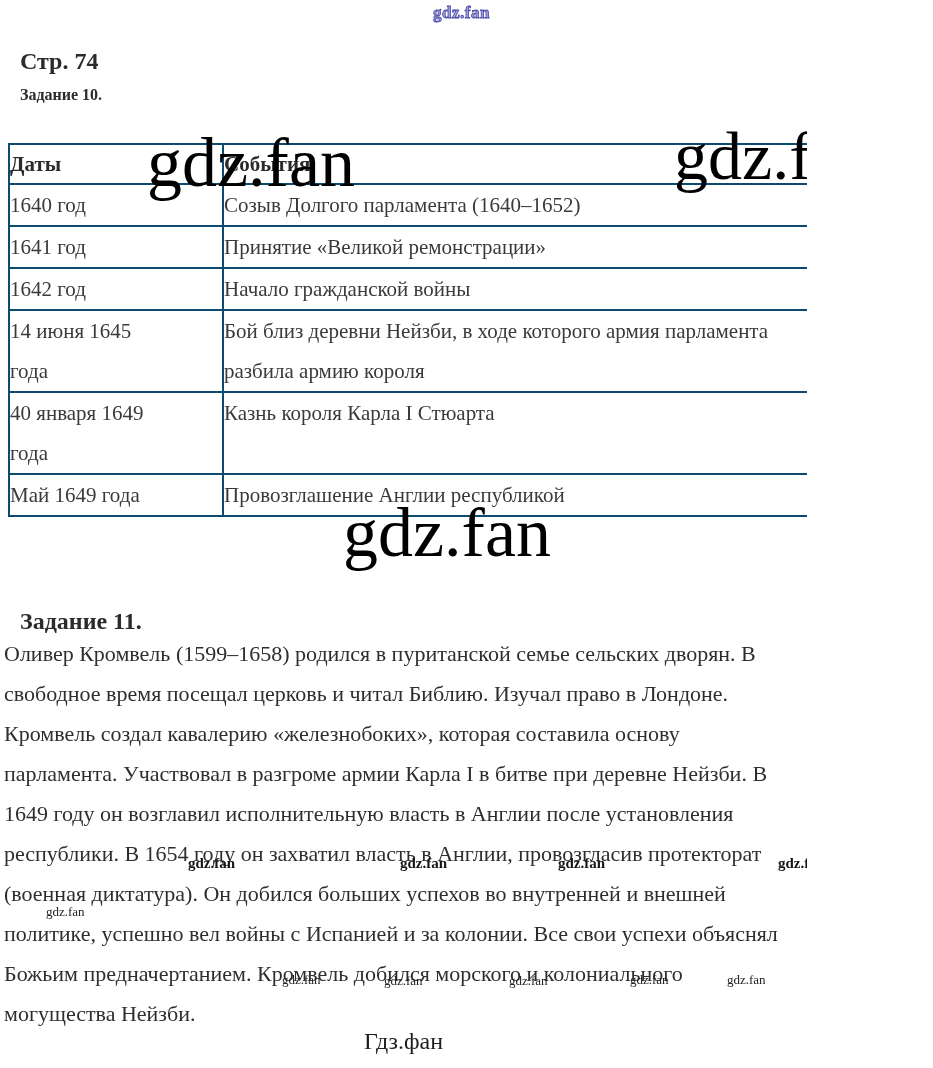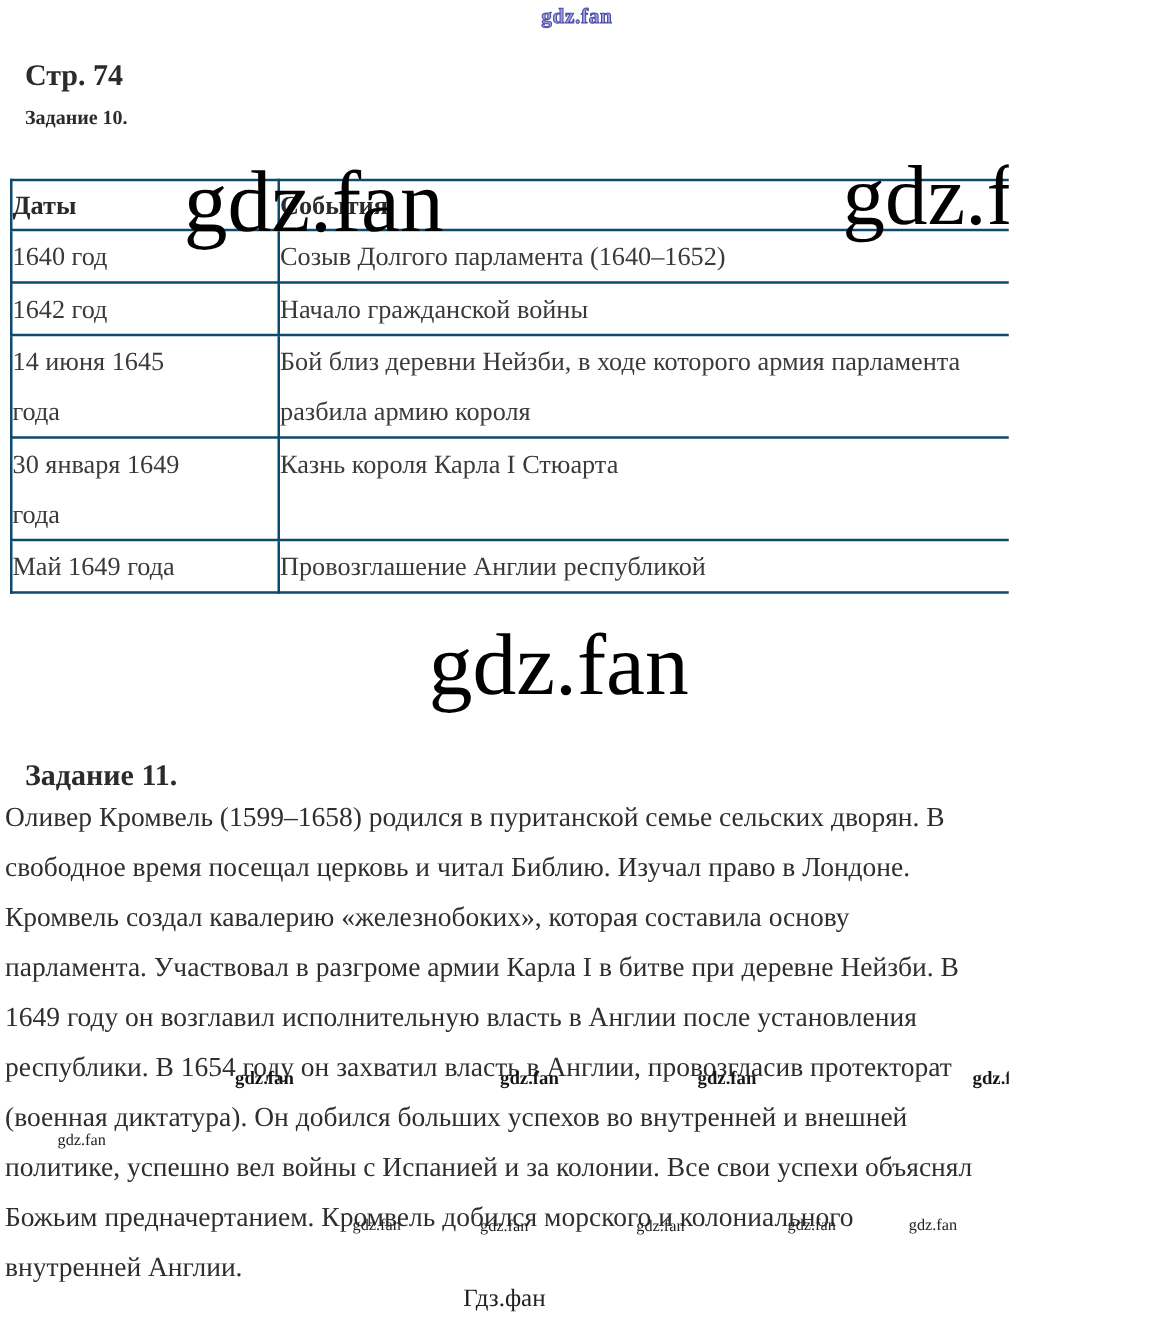--- a/index.html
+++ b/index.html
@@ -129,21 +129,21 @@
     color: #222222;
     white-space: nowrap;
   }
 
   .footer-brand {
     position: absolute;
     left: 0;
     right: 0;
     top: 1028px;
     text-align: center;
-    font-size: 20px;
+    font-size: 24px;
     font-weight: 400;
     color: #1f1f1f;
   }
 </style>
 </head>
 <body>
 
 <div class="page">
 
   <div class="wm-top">gdz.fan</div>
@@ -167,39 +167,47 @@
       <tr class="r-s">
         <td>
             <div class="ln">1640 год</div>
           </td>
         <td>
             <div class="ln">Созыв Долгого парламента (1640–1652)</div>
           </td>
       </tr>
       <tr class="r-s">
         <td>
+            <div class="ln">1641 год</div>
+          </td>
+        <td>
+            <div class="ln">Принятие «Великой ремонстрации»</div>
+          </td>
+      </tr>
+      <tr class="r-s">
+        <td>
             <div class="ln">1642 год</div>
           </td>
         <td>
             <div class="ln">Начало гражданской войны</div>
           </td>
       </tr>
       <tr class="r-d4">
         <td>
           <div class="ln">14 июня 1645</div>
           <div class="ln">года</div>
         </td>
         <td>
           <div class="ln">Бой близ деревни Нейзби, в ходе которого армия парламента</div>
           <div class="ln">разбила армию короля</div>
         </td>
       </tr>
       <tr class="r-d5">
         <td>
-          <div class="ln">30 января 1649</div>
+          <div class="ln">40 января 1649</div>
           <div class="ln">года</div>
         </td>
         <td>
             <div class="ln">Казнь короля Карла I Стюарта</div>
           </td>
       </tr>
       <tr class="r-s">
         <td>
             <div class="ln">Май 1649 года</div>
           </td>
@@ -219,21 +227,21 @@
   <div class="para">
     <div class="pline">Оливер Кромвель (1599–1658) родился в пуританской семье сельских дворян. В</div>
     <div class="pline">свободное время посещал церковь и читал Библию. Изучал право в Лондоне.</div>
     <div class="pline">Кромвель создал кавалерию «железнобоких», которая составила основу</div>
     <div class="pline">парламента. Участвовал в разгроме армии Карла I в битве при деревне Нейзби. В</div>
     <div class="pline">1649 году он возглавил исполнительную власть в Англии после установления</div>
     <div class="pline">республики. В 1654 году он захватил власть в Англии, провозгласив протекторат</div>
     <div class="pline">(военная диктатура). Он добился больших успехов во внутренней и внешней</div>
     <div class="pline">политике, успешно вел войны с Испанией и за колонии. Все свои успехи объяснял</div>
     <div class="pline">Божьим предначертанием. Кромвель добился морского и колониального</div>
-    <div class="pline">внутренней Англии.</div>
+    <div class="pline">могущества Нейзби.</div>
   </div>
 
   <div class="wm-sm" style="left:188px; top:855px;">gdz.fan</div>
   <div class="wm-sm" style="left:400px; top:855px;">gdz.fan</div>
   <div class="wm-sm" style="left:558px; top:855px;">gdz.fan</div>
   <div class="wm-sm" style="left:778px; top:855px;">gdz.fan</div>
 
   <div class="wm-xs" style="left:46px; top:904px;">gdz.fan</div>
 
   <div class="wm-xs" style="left:282px; top:972px;">gdz.fan</div>

